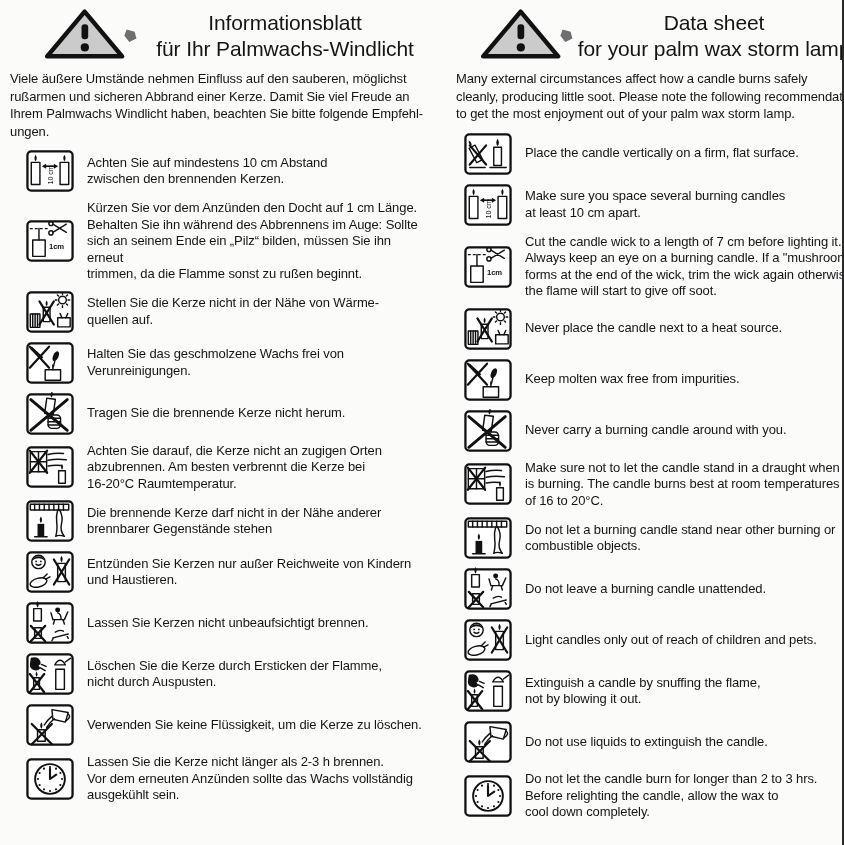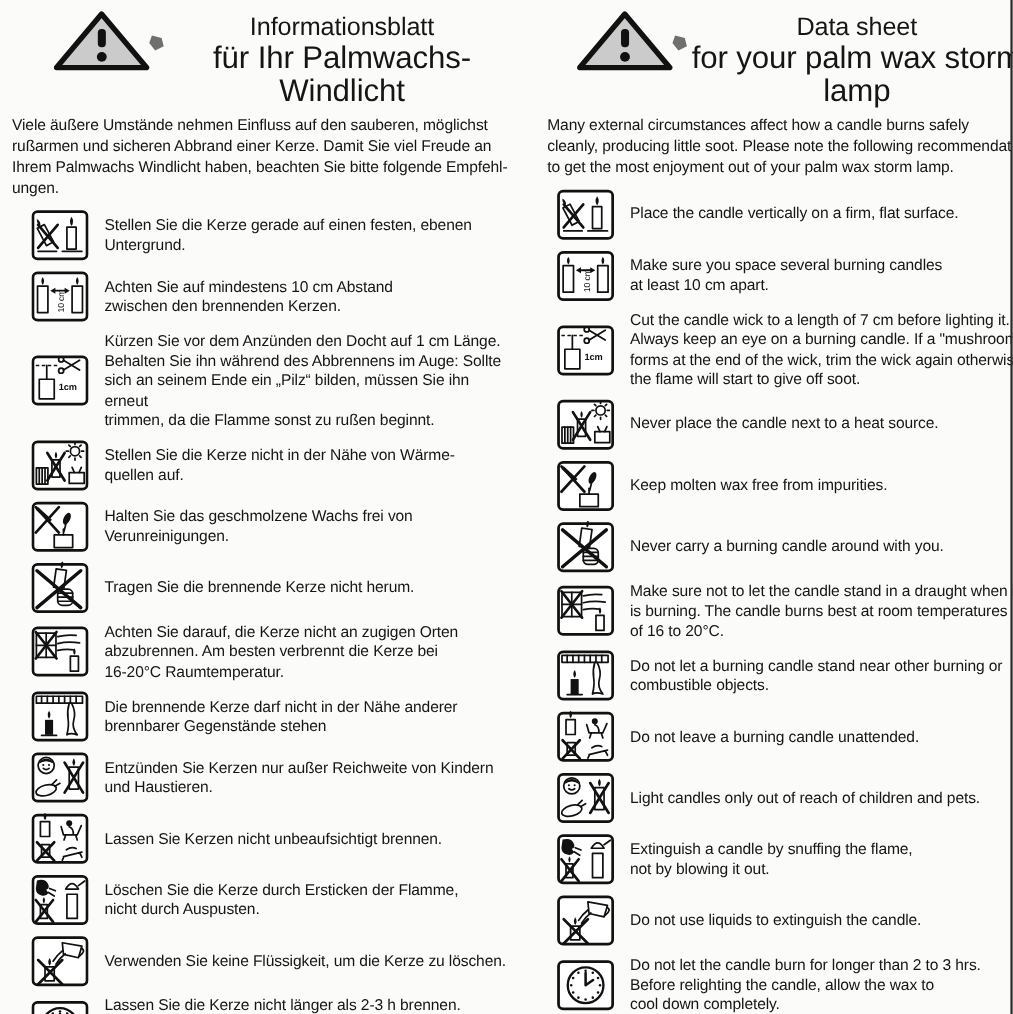--- a/index.html
+++ b/index.html
@@ -12,21 +12,21 @@
   .col{position:absolute;top:0;height:845px;}
   #colL{left:6px;width:424px;}
   #colR{left:452px;width:400px;}
   .edge{position:absolute;right:0;top:0;width:2px;height:845px;background:#2a2a2a;}
 
   .hdr{display:flex;align-items:flex-start;padding:4px 0 0 34px;}
   #colR .hdr{padding-left:24px;}
   .tri{width:100px;height:60px;flex:none;}
   .ttl{flex:1;text-align:center;padding-top:6px;}
   .ttl .l1{font-size:21px;line-height:25px;}
-  .ttl .l2{font-size:26px;line-height:27px;}
+  .ttl .l2{font-size:21px;line-height:27px;}
 
   .intro{font-size:13px;line-height:17.5px;margin:6px 2px 9px 4px;white-space:pre-line;}
 
   .rules{display:block;}
   .rule{display:flex;align-items:center;gap:13px;margin:0 0 7px 20px;min-height:44px;}
   #colR .rule{margin-left:12px;}
   .pic{width:48px;height:44px;flex:none;}
   .rtx{font-size:13px;line-height:16.5px;white-space:pre-line;margin:0;}
 
   
@@ -223,27 +223,20 @@
       <div class="l2">für Ihr Palmwachs-Windlicht</div>
     </div>
   </div>
   <p class="intro">Viele äußere Umstände nehmen Einfluss auf den sauberen, möglichst
 rußarmen und sicheren Abbrand einer Kerze. Damit Sie viel Freude an
 Ihrem Palmwachs Windlicht haben, beachten Sie bitte folgende Empfehl-
 ungen.</p>
   <div class="rules">
     <div class="rule">
         <svg class="pic">
-          <use href="#i-surface"></use>
-        </svg>
-        <p class="rtx">Stellen Sie die Kerze gerade auf einen festen, ebenen
-Untergrund.</p>
-      </div>
-    <div class="rule">
-        <svg class="pic">
           <use href="#i-spacing"></use>
         </svg>
         <p class="rtx">Achten Sie auf mindestens 10 cm Abstand
 zwischen den brennenden Kerzen.</p>
       </div>
     <div class="rule">
         <svg class="pic">
           <use href="#i-wick"></use>
         </svg>
         <p class="rtx">Kürzen Sie vor dem Anzünden den Docht auf 1 cm Länge.

